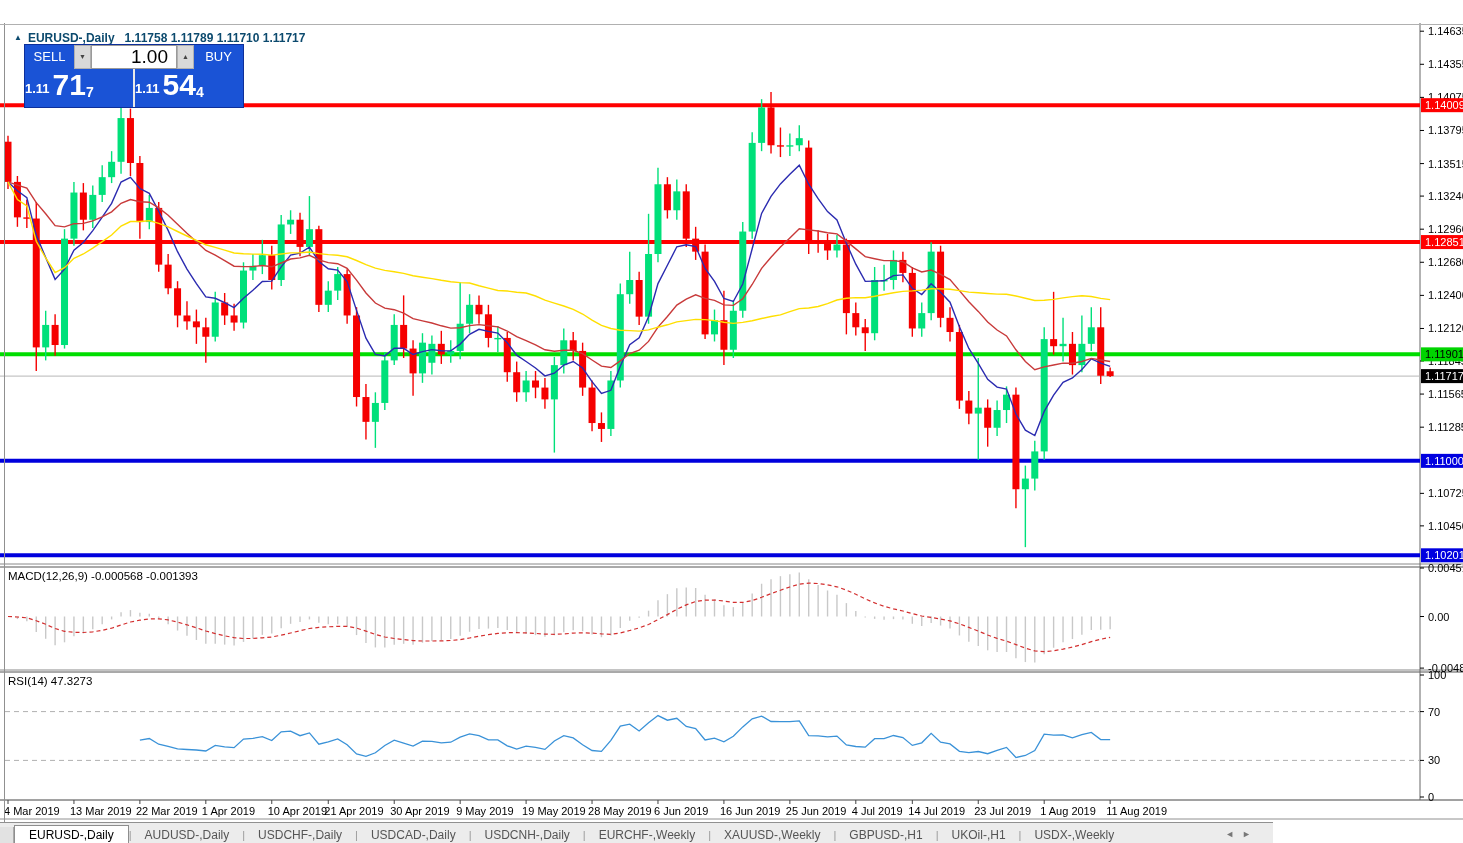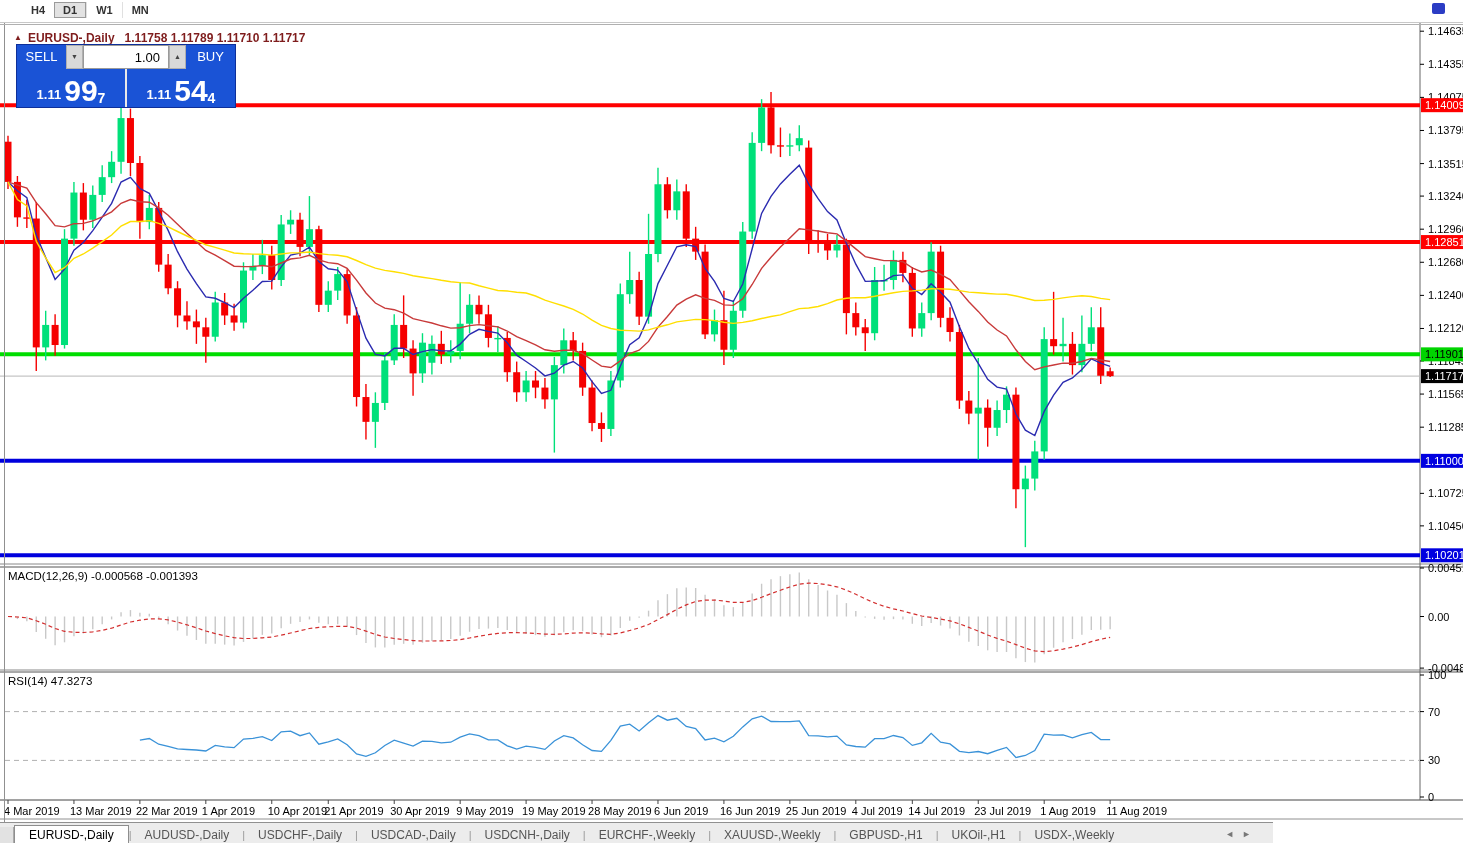--- a/index.html
+++ b/index.html
@@ -13,54 +13,50 @@
   .win-icon{position:absolute;right:18px;top:3px;width:13px;height:11px;background:#2b3cc4;border-radius:2px;}
 
   
   .chart-window{position:absolute;left:0;top:23px;width:1463px;height:799px;background:#fff;}
   .frame-left{position:absolute;left:4px;top:0;width:1px;height:799px;background:#909090;}
   .frame-top{position:absolute;left:0;top:1px;width:1463px;height:1px;background:#b0b0b0;}
 
   svg text{font-family:"Liberation Sans",sans-serif;}
 
   
-  .chart-title{position:absolute;left:14px;top:8px;font-size:12px;font-weight:bold;color:#7f1d1d;}
+  .chart-title{position:absolute;left:14px;top:8px;font-size:12px;font-weight:bold;color:#0c4a6e;}
   .chart-title .tri{font-size:8px;vertical-align:2px;margin-right:6px;}
   .chart-title .ohlc{margin-left:10px;}
 
   
-  .trade-widget{position:absolute;left:16px;top:21px;width:218px;background:#1a53d6;border:1px solid #0d2f9a;}
+  .trade-widget{position:absolute;left:24px;top:21px;width:218px;background:#1a53d6;border:1px solid #0d2f9a;}
   .tw-row1{display:flex;height:24px;background:#e9e9e9;align-items:stretch;}
   .tw-btn{width:49px;background:#1a53d6;color:#fff;font-size:13px;text-align:center;line-height:24px;cursor:pointer;}
   .tw-spin{width:17px;background:#d9d9d9;border:1px solid #b0b0b0;box-sizing:border-box;font-size:7px;color:#444;text-align:center;line-height:22px;cursor:pointer;}
-  .tw-vol{flex:1;min-width:0;border:1px solid #9a9a9a;font-size:13px;text-align:right;padding:0 8px 0 0;font-family:"Liberation Sans",sans-serif;}
+  .tw-vol{flex:1;min-width:0;border:1px solid #9a9a9a;font-size:19px;text-align:right;padding:0 8px 0 0;font-family:"Liberation Sans",sans-serif;}
   .tw-row2{display:flex;height:38px;}
-  .tw-quote{flex:1;color:#fff;display:flex;align-items:flex-end;justify-content:center;padding-bottom:1px;}
+  .tw-quote{flex:1;color:#fff;display:flex;align-items:flex-end;padding-bottom:7px;}
   .tw-quote.sell{border-right:2px solid #e9e9e9;}
   .tw-small{font-size:13px;font-weight:bold;margin-right:3px;line-height:22px;}
   .tw-big{font-size:30px;font-weight:bold;line-height:30px;}
   .tw-sup{font-size:14px;font-weight:bold;vertical-align:14px;}
 
   
   .tab-bar{position:absolute;left:0;top:822px;width:1273px;height:21px;background:#ececec;border-top:1px solid #909090;box-sizing:border-box;display:flex;align-items:flex-end;}
   .tab-stub{width:13px;height:16px;background:#e2e2e2;border-right:1px solid #aaa;}
   .tab{padding:2px 13px 3px 13px;font-size:12px;color:#555;white-space:nowrap;cursor:pointer;}
   .tab.active{background:#fff;border:1px solid #8e8e8e;border-bottom:none;color:#000;padding:2px 14px 4px 14px;}
   .tab-sep{color:#999;font-size:11px;padding-bottom:3px;}
   .tab-arrows{margin-left:auto;margin-right:14px;padding-bottom:4px;color:#777;font-size:9px;letter-spacing:8px;cursor:pointer;}
 </style>
 </head>
 <body>
 
 <div class="screen">
 
-  <div class="tf-toolbar">
-    <span id="tf-buttons"><span class="tf-btn">H4</span><span class="tf-btn active">D1</span><span class="tf-btn">W1</span><span class="tf-btn">MN</span></span>
-    <span class="win-icon"></span>
-  </div>
 
   <div class="chart-window">
     <svg id="chart-svg" width="1463" height="799" style="position:absolute;left:0;top:0;">
         <rect x="0" y="0" width="1463" height="799" fill="#ffffff"></rect>
         <line x1="0" y1="541" x2="1463" y2="541" stroke="#888" stroke-width="1"></line>
         <line x1="0" y1="544" x2="1463" y2="544" stroke="#555" stroke-width="1"></line>
         <line x1="0" y1="647" x2="1463" y2="647" stroke="#888" stroke-width="1"></line>
         <line x1="0" y1="649" x2="1463" y2="649" stroke="#555" stroke-width="1"></line>
         <line x1="0" y1="777" x2="1463" y2="777" stroke="#444" stroke-width="1"></line>
         <line x1="1420" y1="0" x2="1420" y2="777" stroke="#666" stroke-width="1"></line>
@@ -538,21 +534,21 @@
       <div class="tw-row1">
         <div class="tw-btn">SELL</div>
         <div class="tw-spin">▼</div>
         <input class="tw-vol" value="1.00" style="">
         <div class="tw-spin">▲</div>
         <div class="tw-btn">BUY</div>
       </div>
       <div class="tw-row2">
         <div class="tw-quote sell">
           <span class="tw-small">1.11</span>
-            <span class="tw-big">99</span>
+            <span class="tw-big">71</span>
             <span class="tw-sup">7</span>
         </div>
         <div class="tw-quote buy">
           <span class="tw-small">1.11</span>
             <span class="tw-big">54</span>
             <span class="tw-sup">4</span>
         </div>
       </div>
     </div>
   </div>

